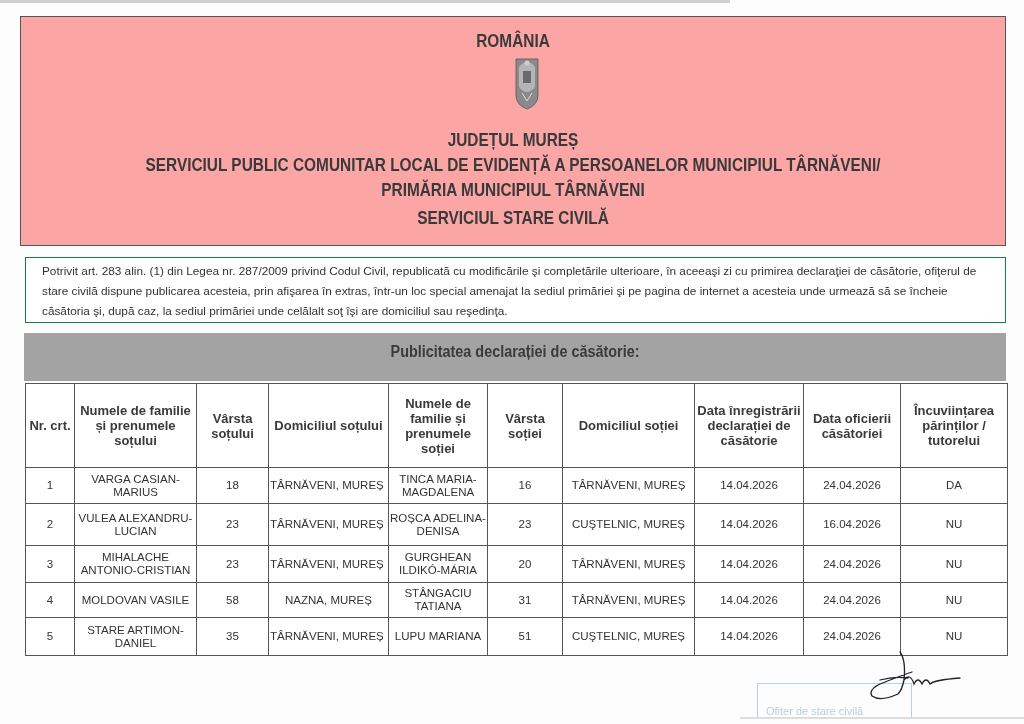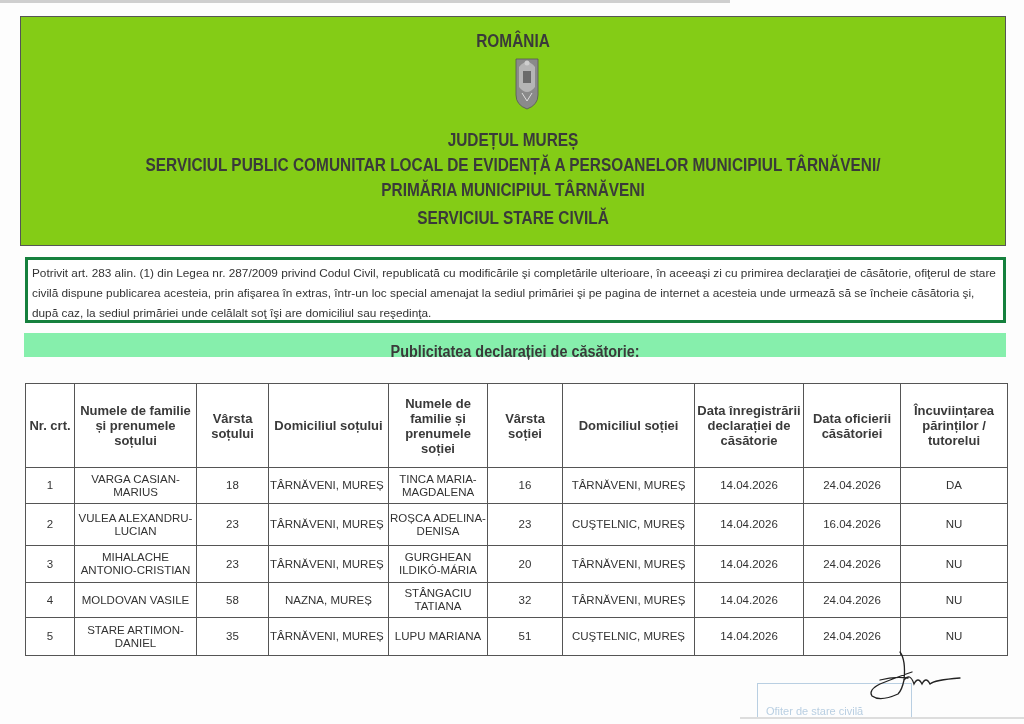--- a/index.html
+++ b/index.html
@@ -3,36 +3,36 @@
 <meta charset="utf-8">
 <style>
   html, body { margin: 0; padding: 0; }
   body {
     width: 1024px; height: 724px; background: #fdfdfd; position: relative; overflow: hidden;
     font-family: "Liberation Sans", sans-serif; color: #333;
   }
   .topline { position: absolute; left: 0; top: 0; width: 730px; height: 3px; background: #cfcfcf; }
   .header-box {
     position: absolute; left: 20px; top: 16px; width: 986px; height: 230px;
-    border: 1px solid #555; box-sizing: border-box; background: #84cc16;
+    border: 1px solid #555; box-sizing: border-box; background: #fca5a5;
   }
   .header-box .l { position: absolute; left: 0; right: 0; text-align: center; font-weight: bold; color: #3a3a3a; font-size: 17.5px; transform: scaleX(0.88); }
   .country { top: 14px; }
   .crest { position: absolute; left: 494px; top: 36px; width: 24px; height: 57px; }
   .county { top: 113px; }
   .svc1 { top: 138px; }
   .svc2 { top: 163px; }
   .svc3 { top: 191px; }
   .notice-box {
     position: absolute; left: 25px; top: 257px; width: 981px; height: 66px;
-    border: 3px solid #15803d; box-sizing: border-box; background: #fff;
-    padding: 3px 4px; font-size: 11.8px; line-height: 20px; color: #333;
+    border: 1px solid #15803d; box-sizing: border-box; background: #fff;
+    padding: 3px 16px; font-size: 11.8px; line-height: 20px; color: #333;
   }
   .band {
-    position: absolute; left: 24px; top: 333px; width: 982px; height: 24px; background: #86efac;
+    position: absolute; left: 24px; top: 333px; width: 982px; height: 48px; background: #a3a3a3;
   }
   .band .t { position: absolute; left: 0; right: 0; top: 10px; text-align: center; font-weight: bold; font-size: 16px; color: #3a3a3a; transform: scaleX(0.9); }
   table.decl {
     position: absolute; left: 25px; top: 383px; border-collapse: collapse; background: #fff;
     table-layout: fixed; width: 982px;
   }
   table.decl th, table.decl td {
     border: 1px solid #555; text-align: center; vertical-align: middle; padding: 0 1px;
     color: #333; overflow: hidden;
   }
@@ -137,21 +137,21 @@
       <td>14.04.2026</td>
       <td>24.04.2026</td>
       <td>NU</td>
     </tr>
     <tr style="height:35px">
       <td>4</td>
       <td>MOLDOVAN VASILE</td>
       <td>58</td>
       <td>NAZNA, MUREȘ</td>
       <td>STÂNGACIU TATIANA</td>
-      <td>32</td>
+      <td>31</td>
       <td>TÂRNĂVENI, MUREȘ</td>
       <td>14.04.2026</td>
       <td>24.04.2026</td>
       <td>NU</td>
     </tr>
     <tr style="height:38px">
       <td>5</td>
       <td>STARE ARTIMON-DANIEL</td>
       <td>35</td>
       <td class="left">TÂRNĂVENI, MUREȘ</td>

